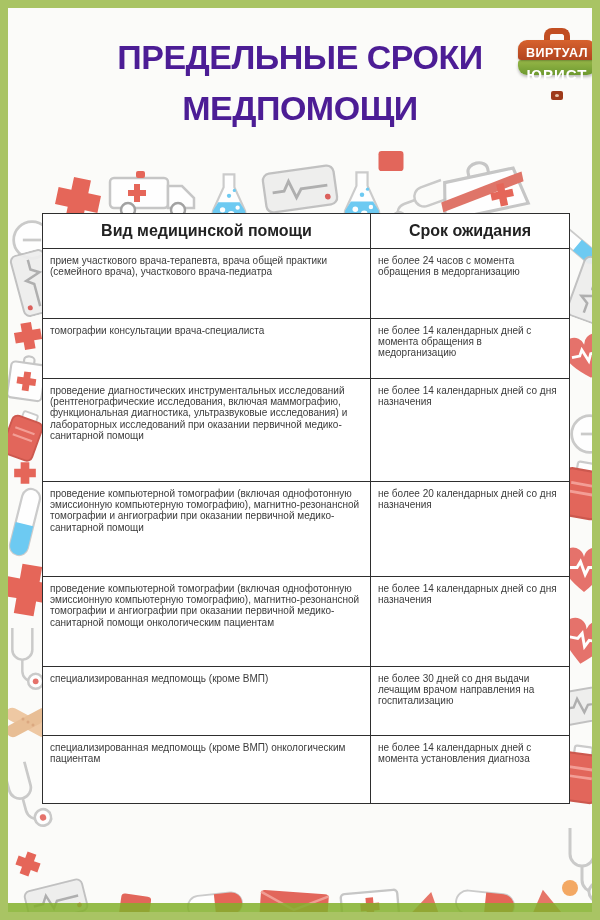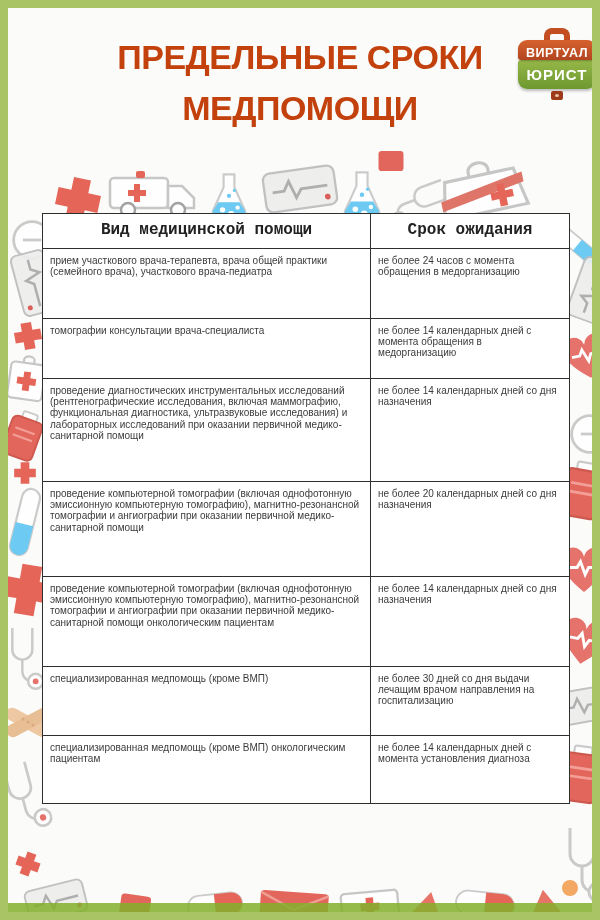--- a/index.html
+++ b/index.html
@@ -7,21 +7,21 @@
     position:relative; width:600px; height:920px; overflow:hidden;
     background:#fbfbf9;
     border:8px solid #a9c464; box-sizing:border-box;
     font-family:"Liberation Sans","DejaVu Sans",sans-serif;
   }
   
   .doodle{position:absolute; z-index:1; opacity:.92;}
   
   .title{
     position:absolute; z-index:2; top:24px; left:0; right:0;
-    text-align:center; color:#c2410c; font-weight:bold;
+    text-align:center; color:#4c1d95; font-weight:bold;
     font-size:34px; line-height:51px; letter-spacing:-0.5px;
   }
   .title span{display:block;}
   
   .logo{position:absolute; z-index:3; left:510px; top:20px; width:78px;}
   .logo-handle{
     width:26px; height:18px; margin:0 auto -6px auto;
     border:6px solid #c24e22; border-bottom:none;
     border-radius:8px 8px 0 0; box-sizing:border-box;
   }
@@ -33,39 +33,39 @@
   }
   .logo-clasp{
     position:absolute; z-index:4; left:50%; margin-left:-6px; top:63px;
     width:12px; height:9px; background:#9e3a1a; border-radius:2px;
   }
   .logo-clasp::after{
     content:""; position:absolute; left:4px; top:3px; width:4px; height:3px;
     background:#e8c7ad; border-radius:50%;
   }
   .logo-base{
-    height:29px; background:linear-gradient(#96b747,#6d9930);
+    height:15px; background:linear-gradient(#96b747,#6d9930);
     border-radius:3px 3px 9px 9px; color:#fff; font-weight:bold;
     font-size:15px; text-align:center; line-height:29px; letter-spacing:1px;
     box-shadow:0 2px 3px rgba(0,0,0,.25);
   }
   
   table.med{
     position:absolute; z-index:3; left:34px; top:205px;
     width:527px; border-collapse:collapse; table-layout:fixed;
     background:#fff; color:#3b3b3b;
   }
   table.med td,table.med th{
     border:1.5px solid #2e2e2e; vertical-align:top; background:#fff;
     padding:6px 7px 4px 7px; font-size:10px; line-height:1.12;
     text-align:left; word-wrap:break-word;
   }
   table.med th{
     font-size:16px; font-weight:bold; text-align:center;
-    vertical-align:middle; padding:4px; color:#222;font-family:Liberation Mono, monospace;
+    vertical-align:middle; padding:4px; color:#222;
   }
   .col-type{width:328px;} .col-term{width:199px;}
   tr.hh{height:35px;} tr.h1{height:70px;} tr.h2{height:60px;} tr.h3{height:103px;margin-left:20px;}
   tr.h4{height:95px;} tr.h5{height:90px;} tr.h6{height:69px;} tr.h7{height:68px;}
   tr.h8{height:100px;}
   
   .bottom-bar{
     position:absolute; z-index:4; left:-8px; right:-8px; bottom:-8px; height:17px;
     background:rgba(131,176,44,.85);
   }

